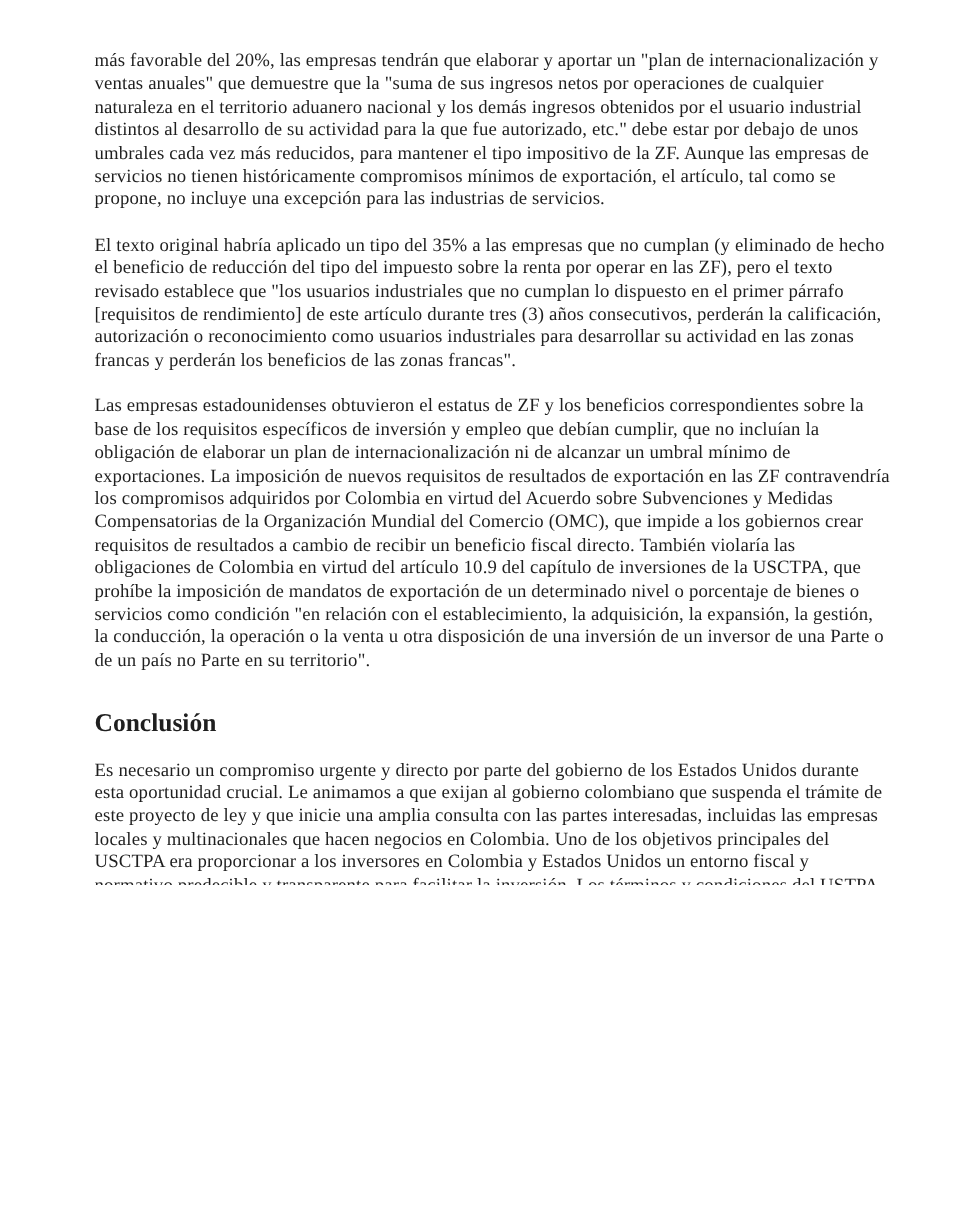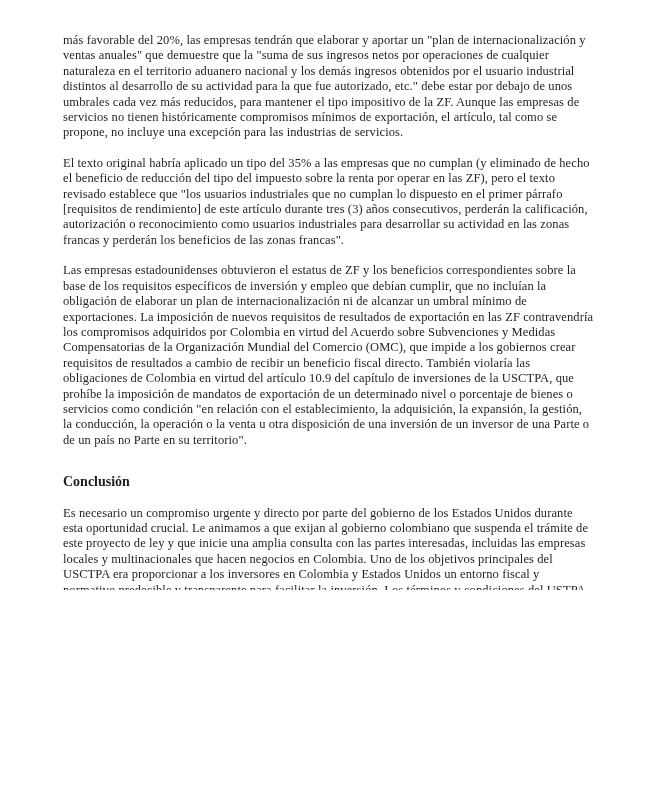--- a/index.html
+++ b/index.html
@@ -23,21 +23,21 @@
     width: 531px;
   }
   .para {
     font-size: 12.5px;
     line-height: 15.4px;
     margin: 0 0 15px 0;
     text-align: left;
     letter-spacing: 0.1px;
   }
   .heading {
-    font-size: 14px;
+    font-size: 17px;
     line-height: 15.4px;
     font-weight: bold;
     margin: 26px 0 16px 0;
   }
   .closing {
     font-size: 12.5px;
     line-height: 15.4px;
     margin: 15px 0 0 0;
   }
   .signature-block {

